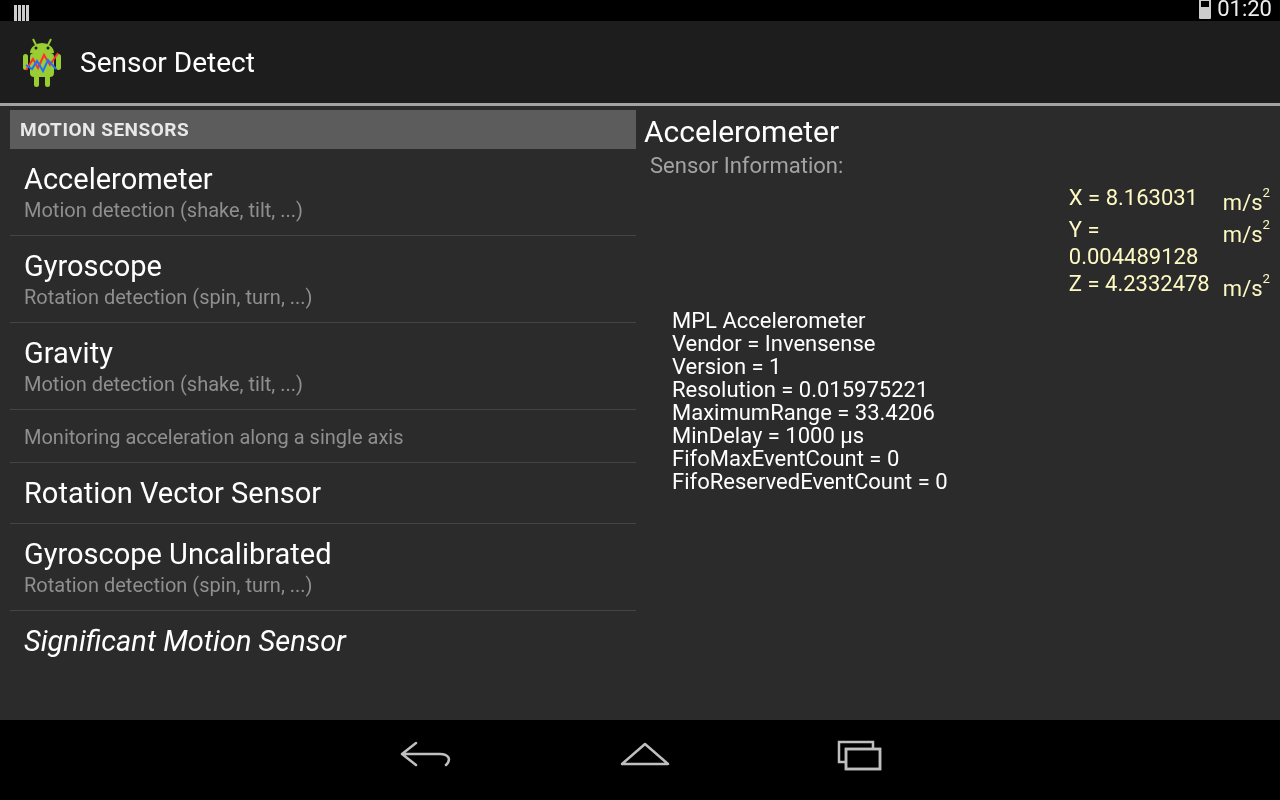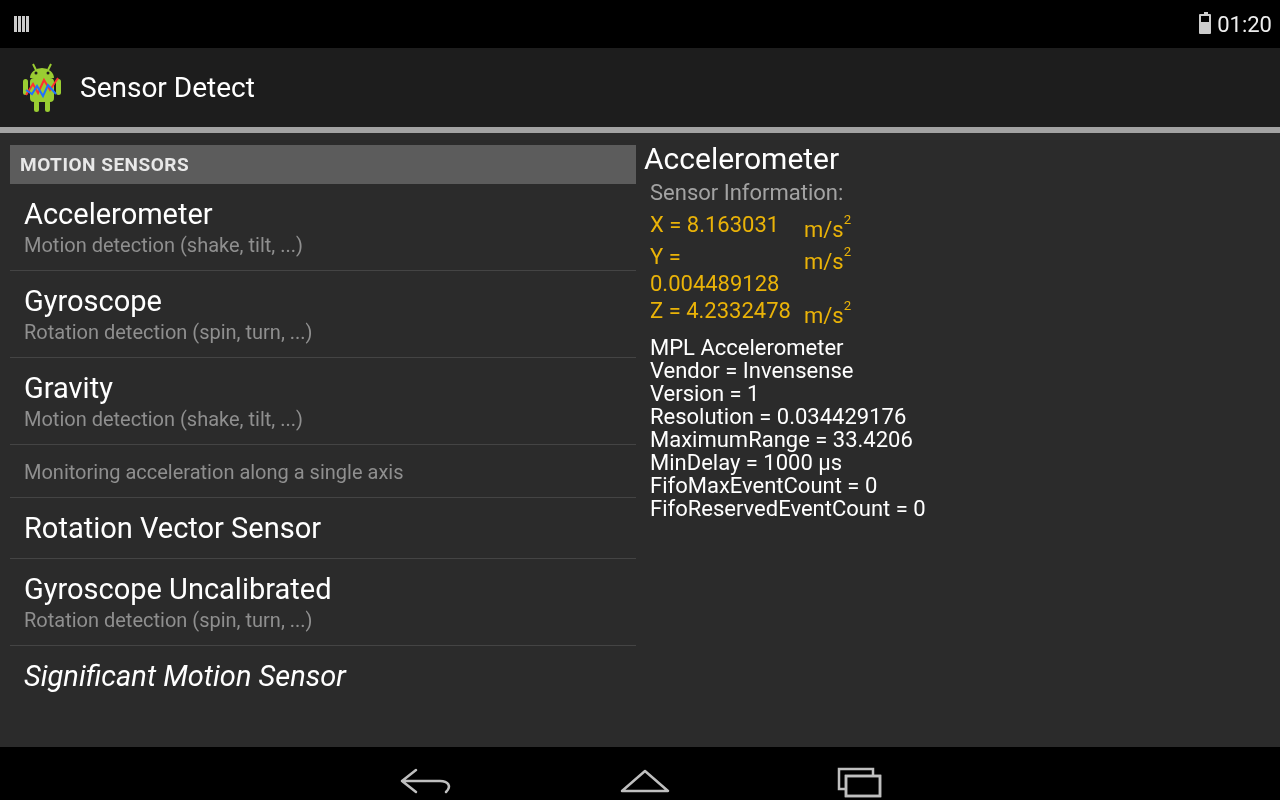--- a/index.html
+++ b/index.html
@@ -7,26 +7,26 @@
     width: 1280px;
     height: 800px;
     background: #000;
     font-family: Roboto, "Helvetica Neue", Arial, sans-serif;
     color: #fff;
     overflow: hidden;
     -webkit-font-smoothing: antialiased;
   }
   
   .status-bar {
-    height: 48px;
+    height: 21px;
     background: #000;
     display: flex;
-    align-items: center;
+    align-items: flex-end;
     justify-content: space-between;
-    padding: 8px 8px;
+    padding: 0 8px;
     font-size: 20px;
     color: #fff;
   }
   .status-left { display: flex; align-items: center; gap: 4px; }
   .status-right { display: flex; align-items: center; gap: 6px; }
   .bars-icon { display: flex; align-items: flex-end; gap: 1px; height: 16px; margin-left: 6px;}
   .bars-icon span { width: 3px; background: #ccc; }
   .bars-icon span:nth-child(1){height:16px}
   .bars-icon span:nth-child(2){height:16px}
   .bars-icon span:nth-child(3){height:16px}
@@ -42,34 +42,34 @@
   }
   .clock { font-size: 22px; color:#eee; }
   
   .action-bar {
     height: 85px;
     background: #1d1d1d;
     display: flex;
     align-items: center;
     gap: 14px;
     padding: 0 18px;
-    border-bottom: 6px solid #a3a3a3;
+    border-bottom: 3px solid #a3a3a3;
   }
   .android-icon { width: 48px; height: 55px; position: relative; }
   .app-title { font-size: 28px; font-weight: 400; color:#fff; }
   
   .main {
     display: flex;
     height: calc(800px - 33px - 85px - 68px);
     background: #2b2b2b;
   }
   .list-pane {
     width: 636px;
     overflow: hidden;
-    padding: 12px 0 0 10px;
+    padding: 4px 0 0 10px;
   }
   .detail-pane {
     flex: 1;
     padding: 0 10px 0 8px;
   }
   .section-header {
     background: #5c5c5c;
     color: #e8e8e8;
     font-size: 19px;
     font-weight: 700;
@@ -81,25 +81,25 @@
     padding: 13px 14px;
     border-bottom: 1px solid #444;
     cursor: pointer;
   }
   .list-item .title { font-size: 29px; color: #fff; font-weight:400;}
   .list-item .sub { font-size: 20px; color: #8f8f8f; margin-top: 2px; }
   .list-item:last-child{border-bottom:none;font-style:italic;}
   .detail-title { font-size: 30px; color:#fff; margin-top: 8px; }
   .detail-sub { font-size: 22px; color:#a3a3a3; margin-top: 4px; padding-left:6px;}
   .readings { margin-top: 6px; padding-left:6px;}
-  .readings .row { display:flex; font-size: 22px; color:#eab308; line-height:27px;}
+  .readings .row { display:flex; font-size: 22px; color:#fef9c3; line-height:27px;justify-content:flex-end;}
   .readings .lbl { width: 154px; }
   .readings .unit { }
   .info-block { margin-top: 6px; padding-left:6px;}
-  .info-block div { font-size: 22px; color:#fff; line-height:23px;}
+  .info-block div { font-size: 22px; color:#fff; line-height:23px;margin-left:22px;}
   
   .nav-bar {
     height: 68px;
     background: #000;
     display:flex;
     justify-content:center;
     align-items:center;
     gap: 160px;
   }
   .nav-btn { cursor:pointer; color:#bfbfbf; }
@@ -192,21 +192,21 @@
       </div>
       <div class="row">
         <span class="lbl">Z = 4.2332478</span>
         <span class="unit">m/s<sup>2</sup></span>
       </div>
     </div>
     <div class="info-block">
       <div>MPL Accelerometer</div>
       <div>Vendor = Invensense</div>
       <div>Version = 1</div>
-      <div>Resolution = 0.034429176</div>
+      <div>Resolution = 0.015975221</div>
       <div>MaximumRange = 33.4206</div>
       <div>MinDelay = 1000 μs</div>
       <div>FifoMaxEventCount = 0</div>
       <div>FifoReservedEventCount = 0</div>
     </div>
   </div>
 </div>
 
 <div class="nav-bar">
   <span class="nav-btn">

